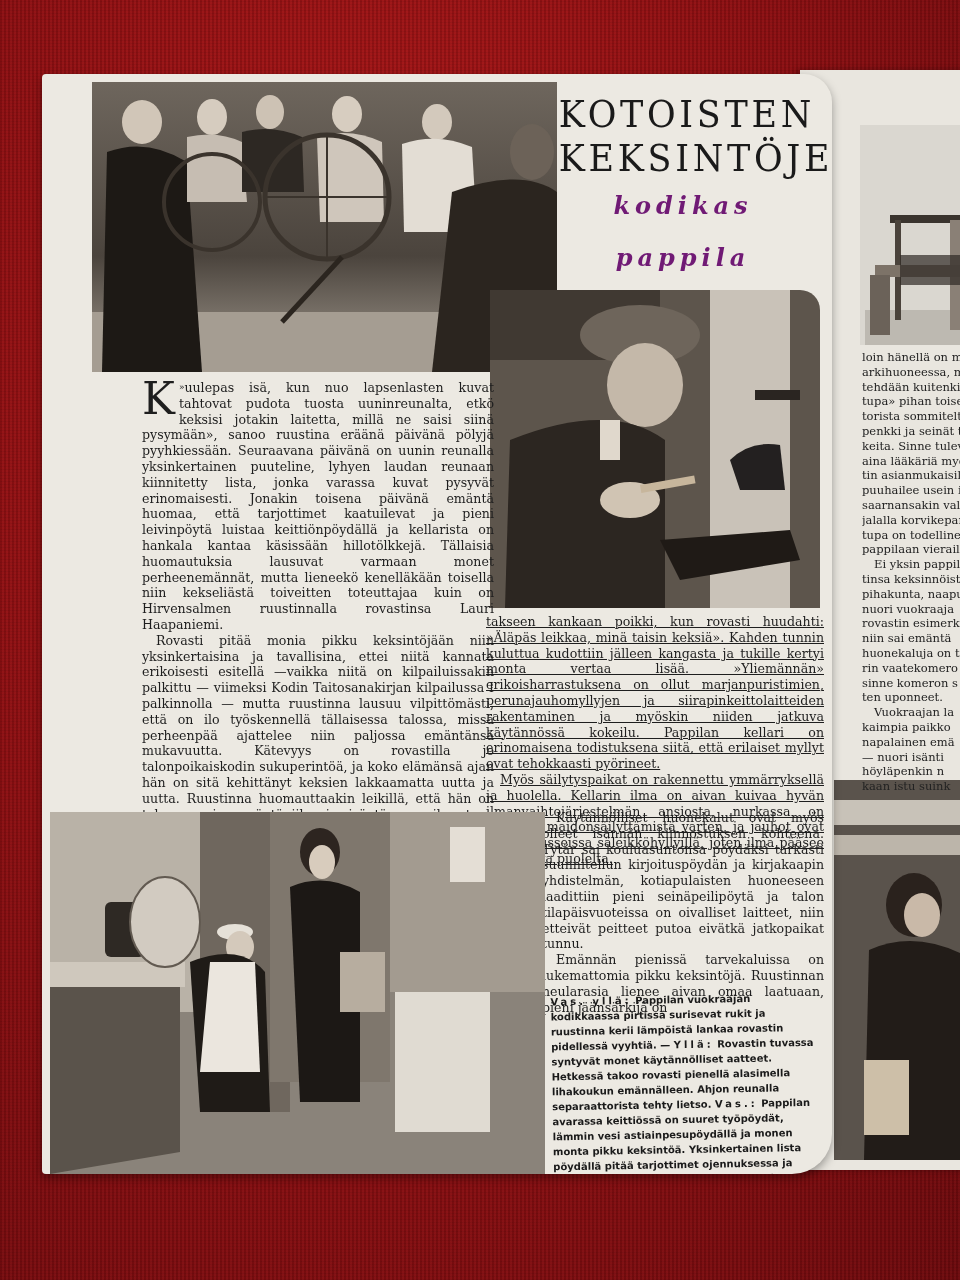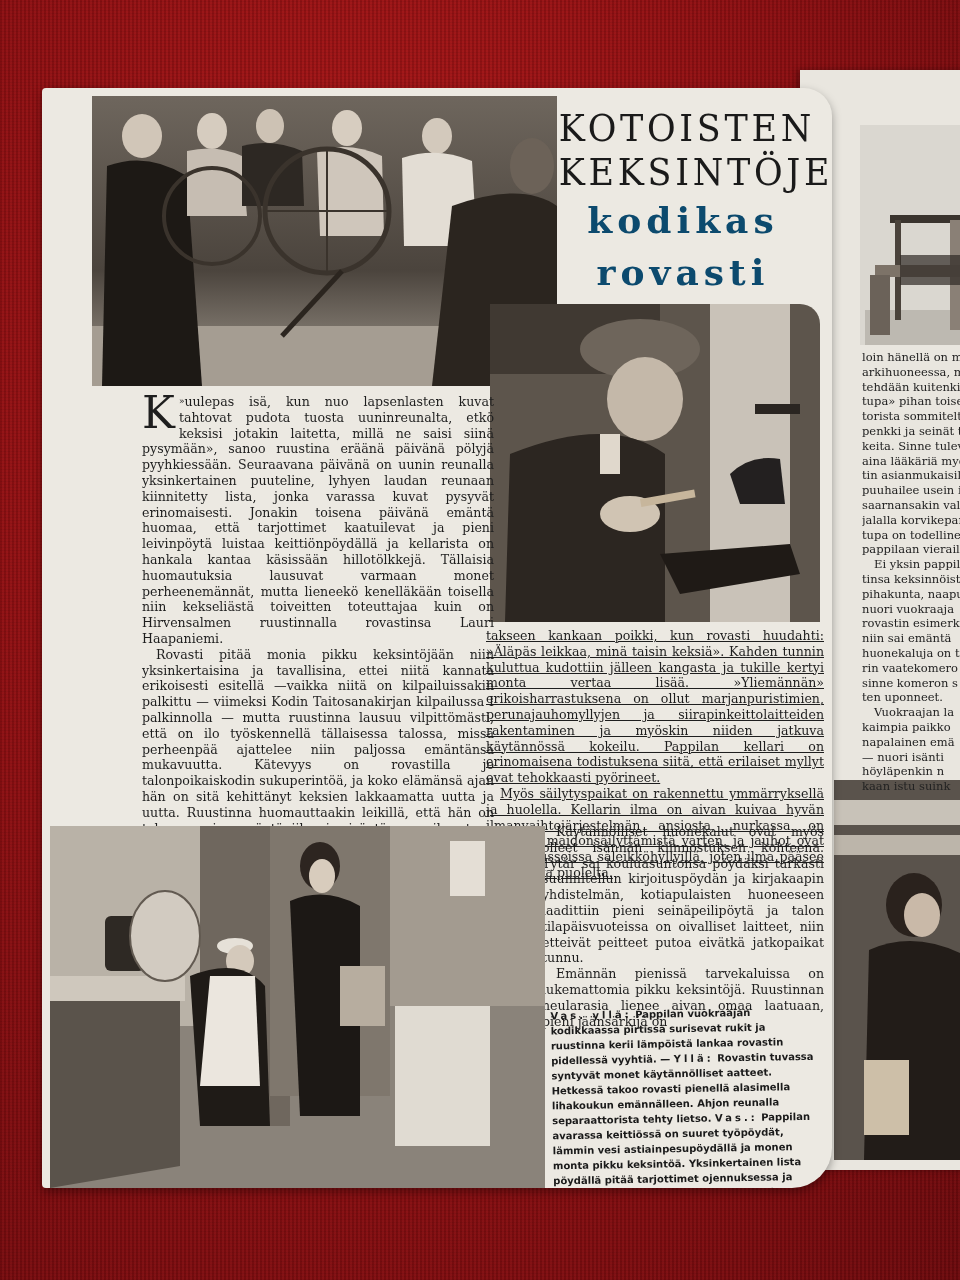--- a/index.html
+++ b/index.html
@@ -3,28 +3,28 @@
 <meta charset="utf-8">
 <style>
   html,body{margin:0;padding:0;}
   body{width:960px;height:1280px;overflow:hidden;position:relative;
     background:
       repeating-linear-gradient(90deg, rgba(0,0,0,0.10) 0 2px, rgba(255,255,255,0.02) 2px 4px),
       repeating-linear-gradient(0deg, rgba(0,0,0,0.06) 0 1px, transparent 1px 3px),
       radial-gradient(ellipse at 40% 30%, #b01818 0%, #8e0f12 55%, #6e0a0d 100%);
     font-family:"Liberation Serif","DejaVu Serif",serif;}
   .left-edge{position:absolute;left:50px;top:88px;width:60px;height:1072px;background:#e6e3dc;box-shadow:2px 0 3px rgba(0,0,0,.25);}
-  .page{position:absolute;left:42px;top:88px;width:790px;height:1100px;background:#ece9e2;
+  .page{position:absolute;left:42px;top:74px;width:790px;height:1100px;background:#ece9e2;
     border-radius:4px 28px 40px 4px;box-shadow:0 4px 10px rgba(0,0,0,.35);overflow:hidden;}
   .right-page{position:absolute;left:800px;top:70px;width:170px;height:1100px;background:#e9e6df;box-shadow:-3px 0 6px rgba(0,0,0,.3);}
   .photo{position:absolute;overflow:hidden;}
   .photo svg{width:100%;height:100%;display:block;}
   .title-block{position:absolute;left:548px;top:92px;width:270px;height:200px;text-align:center;}
   .title-l1,.title-l2{font-family:"DejaVu Serif",serif;font-size:38px;letter-spacing:4px;color:#1a1a1a;line-height:44px;transform:scaleX(.92);}
-  .title-l3,.title-l4{font-family:"DejaVu Serif",serif;font-weight:bold;font-size:36px;letter-spacing:5px;color:#0c4a6e;line-height:52px;}
+  .title-l3,.title-l4{font-family:"DejaVu Serif",serif;font-style:italic;font-weight:bold;font-size:24px;letter-spacing:5px;color:#701a75;line-height:52px;}
   .body-col{position:absolute;font-size:12.6px;line-height:15.8px;color:#1e1e1e;text-align:justify;font-family:"DejaVu Serif",serif;}
   .body-col p{margin:0;text-indent:14px;}
   .body-col p.first{text-indent:0;}
   .dropcap{float:left;font-size:44px;line-height:34px;margin:2px 4px 0 0;font-family:"DejaVu Serif",serif;}
   .caption{position:absolute;left:553px;top:992px;width:272px;font-family:"DejaVu Sans",sans-serif;font-size:10px;line-height:15px;color:#1a1a1a;font-weight:bold;transform:rotate(-1deg);}
   .caption .lead{letter-spacing:3px;}
   .rp-col{position:absolute;left:862px;top:350px;width:110px;font-family:"DejaVu Serif",serif;font-size:11.5px;line-height:14.8px;color:#222;white-space:nowrap;overflow:hidden;}
   .rp-col div{height:14.8px;}
   .rp-col .ind{padding-left:12px;}
 </style>
@@ -89,21 +89,21 @@
       <line x1="235" y1="55" x2="235" y2="175" stroke="#3a332c" stroke-width="2"></line>
       <line x1="175" y1="115" x2="295" y2="115" stroke="#3a332c" stroke-width="2"></line>
       <line x1="190" y1="240" x2="250" y2="175" stroke="#2b251f" stroke-width="5"></line>
     </svg>
   </div>
 
   <div class="title-block" style="left:506px;top:18px;">
     <div class="title-l1">KOTOISTEN</div>
     <div class="title-l2">KEKSINTÖJEN</div>
     <div class="title-l3">kodikas</div>
-    <div class="title-l4">rovasti</div>
+    <div class="title-l4">pappila</div>
   </div>
 
   <div class="photo" style="left:448px;top:216px;width:330px;height:318px;border-radius:0 20px 0 0;">
     <svg viewBox="0 0 330 318" preserveAspectRatio="none">
       <rect width="330" height="318" fill="#5d554c"></rect>
       <rect x="220" y="0" width="80" height="318" fill="#c9c2b8"></rect>
       <rect x="0" y="0" width="170" height="70" fill="#403932"></rect>
       <ellipse cx="150" cy="45" rx="60" ry="30" fill="#6e655b"></ellipse>
       <ellipse cx="155" cy="95" rx="38" ry="42" fill="#c4b8a9"></ellipse>
       <path d="M20 150 Q120 110 175 150 L175 318 L15 318 Z" fill="#2c2621"></path>

